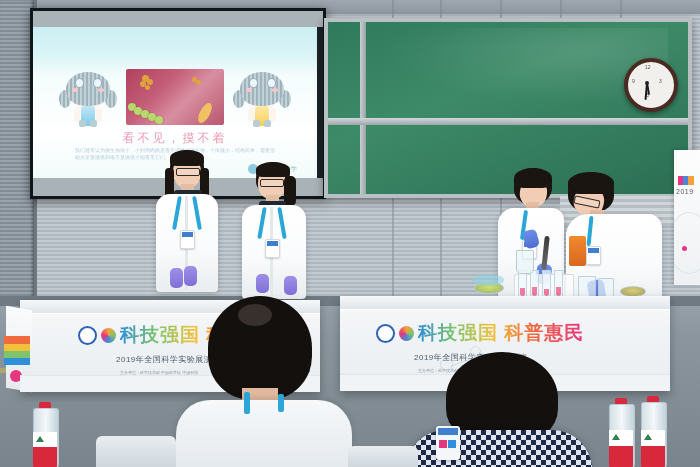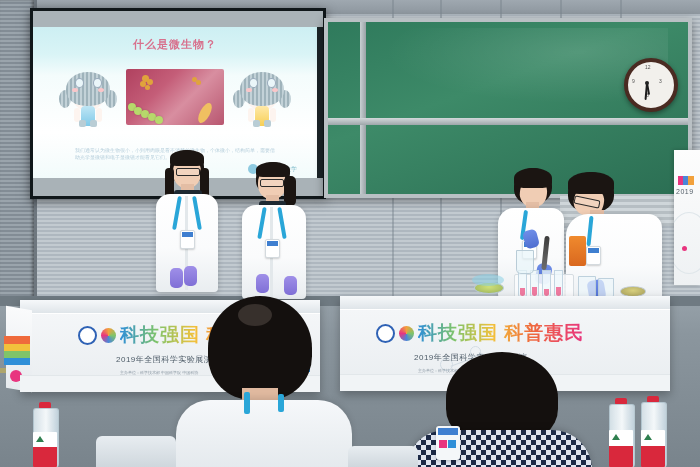--- a/index.html
+++ b/index.html
@@ -181,21 +181,20 @@
   <div class="abs louver" style="left:440px"></div>
   <div class="abs louver" style="left:500px"></div>
   <div class="abs louver" style="left:560px"></div>
   <div class="abs louver" style="left:620px"></div>
 
   <div id="screen-frame" class="abs">
     <div id="screen-top-bar" class="abs"></div>
     <div id="screen-bot-bar" class="abs"></div>
 
     <div id="slide" class="abs">
-      <div id="slide-title" class="abs">什么是微生物？</div>
 
       <div id="slide-imgrow" class="abs">
 
         <div class="kid">
           <div class="kid-pig l"></div>
             <div class="kid-pig r"></div>
           <div class="kid-face"></div>
           <div class="kid-hair"></div>
           <div class="kid-eye l"></div>
             <div class="kid-eye r"></div>
@@ -233,20 +232,21 @@
           <div class="kid-cheek l"></div>
             <div class="kid-cheek r"></div>
           <div class="kid-arm l"></div>
             <div class="kid-arm r"></div>
           <div class="kid-body yellow"></div>
           <div class="kid-leg l"></div>
             <div class="kid-leg r"></div>
         </div>
       </div>
 
+      <div id="slide-sub" class="abs">看不见，摸不着</div>
       <div id="slide-body" class="abs">我们通常认为微生物很小，小到用肉眼是看不清楚的微生物，个体微小，结构简单，需要借助光学显微镜和电子显微镜才能看见它们。</div>
       <div id="slide-logo" class="abs">
         <span class="badge"></span>
         <span class="txt">安徽医科大学</span>
       </div>
     </div>
   </div>
 
   <div id="board" class="abs">
     <div id="board-div" class="abs"></div>

